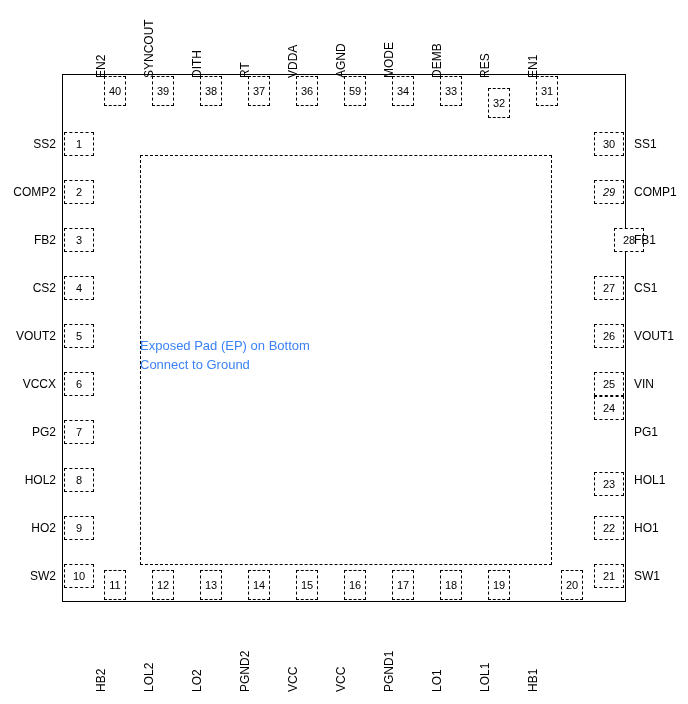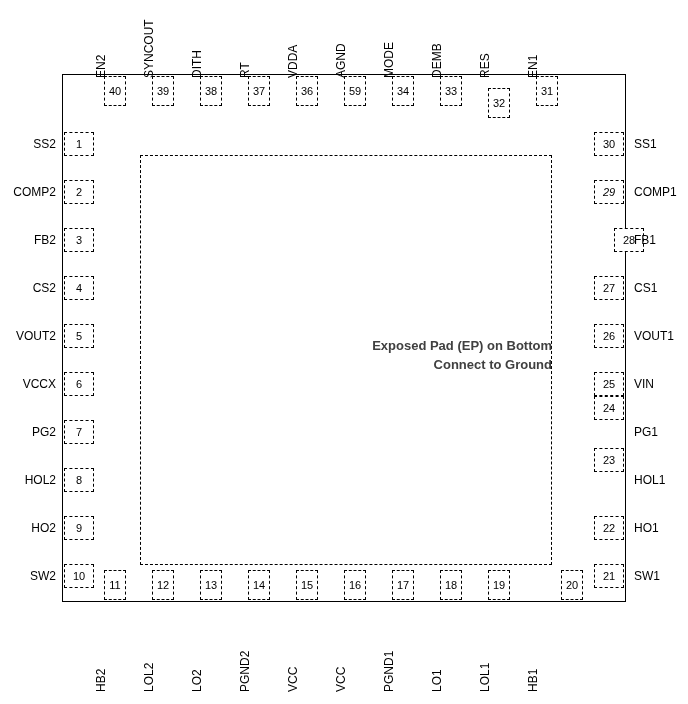--- a/index.html
+++ b/index.html
@@ -38,25 +38,25 @@
     width: 412px;
     height: 410px;
     border: 1px dashed #000000;
     box-sizing: border-box;
   }
   #exposed-pad-label {
     position: absolute;
     left: 140px;
     top: 336px;
     width: 412px;
-    text-align: right;
+    text-align: left;
     font-size: 13px;
-    font-weight: bold;
+    font-weight: normal;
     line-height: 19px;
-    color: #404040;
+    color: #3b82f6;
     white-space: pre-line;
   }
   
   .pin {
     position: absolute;
     box-sizing: border-box;
     border: 1px dashed #000000;
     background: #ffffff;
     font-size: 11px;
     color: #000000;
@@ -136,21 +136,21 @@
     <div class="pin horizontal" style="left: 594px; top: 228px; margin-left: 20px;">28</div>
     <div class="pin-label right" style="left: 634px; top: 240px; width: 70px;">FB1</div>
     <div class="pin horizontal" style="left: 594px; top: 276px;">27</div>
     <div class="pin-label right" style="left: 634px; top: 288px; width: 70px;">CS1</div>
     <div class="pin horizontal" style="left: 594px; top: 324px;">26</div>
     <div class="pin-label right" style="left: 634px; top: 336px; width: 70px;">VOUT1</div>
     <div class="pin horizontal" style="left: 594px; top: 372px;">25</div>
     <div class="pin-label right" style="left: 634px; top: 384px; width: 70px;">VIN</div>
     <div class="pin horizontal" style="left: 594px; top: 396px;">24</div>
     <div class="pin-label right" style="left: 634px; top: 432px; width: 70px;">PG1</div>
-    <div class="pin horizontal" style="left: 594px; top: 448px;">23</div>
+    <div class="pin horizontal" style="left: 594px; top: 472px;">23</div>
     <div class="pin-label right" style="left: 634px; top: 480px; width: 70px;">HOL1</div>
     <div class="pin horizontal" style="left: 594px; top: 516px;">22</div>
     <div class="pin-label right" style="left: 634px; top: 528px; width: 70px;">HO1</div>
     <div class="pin horizontal" style="left: 594px; top: 564px;">21</div>
     <div class="pin-label right" style="left: 634px; top: 576px; width: 70px;">SW1</div>
     <div class="pin vertical" style="left: 104px; top: 76px;">40</div>
     <div class="pin-label top" style="left: 108px; top: 64px;">EN2</div>
     <div class="pin vertical" style="left: 152px; top: 76px;">39</div>
     <div class="pin-label top" style="left: 156px; top: 64px;">SYNCOUT</div>
     <div class="pin vertical" style="left: 200px; top: 76px;">38</div>

